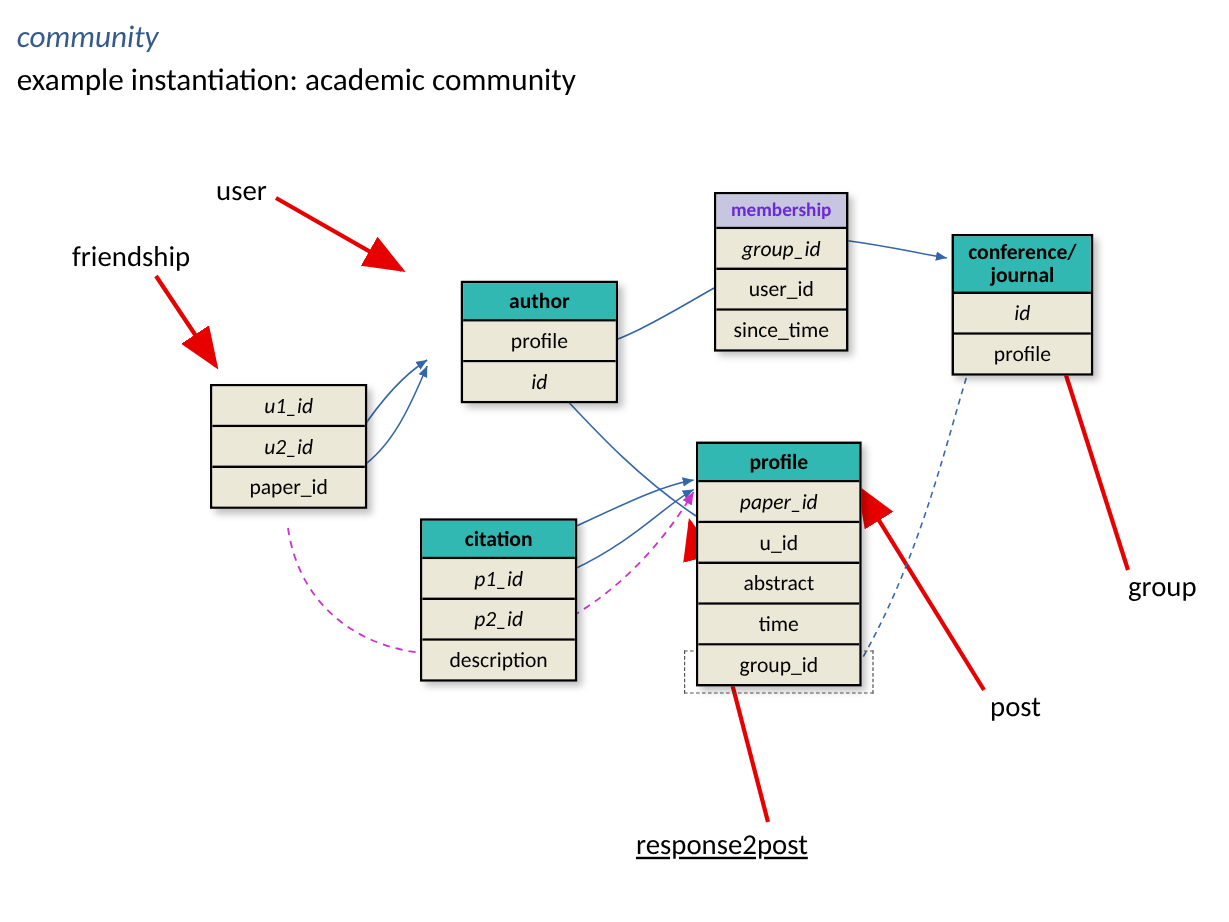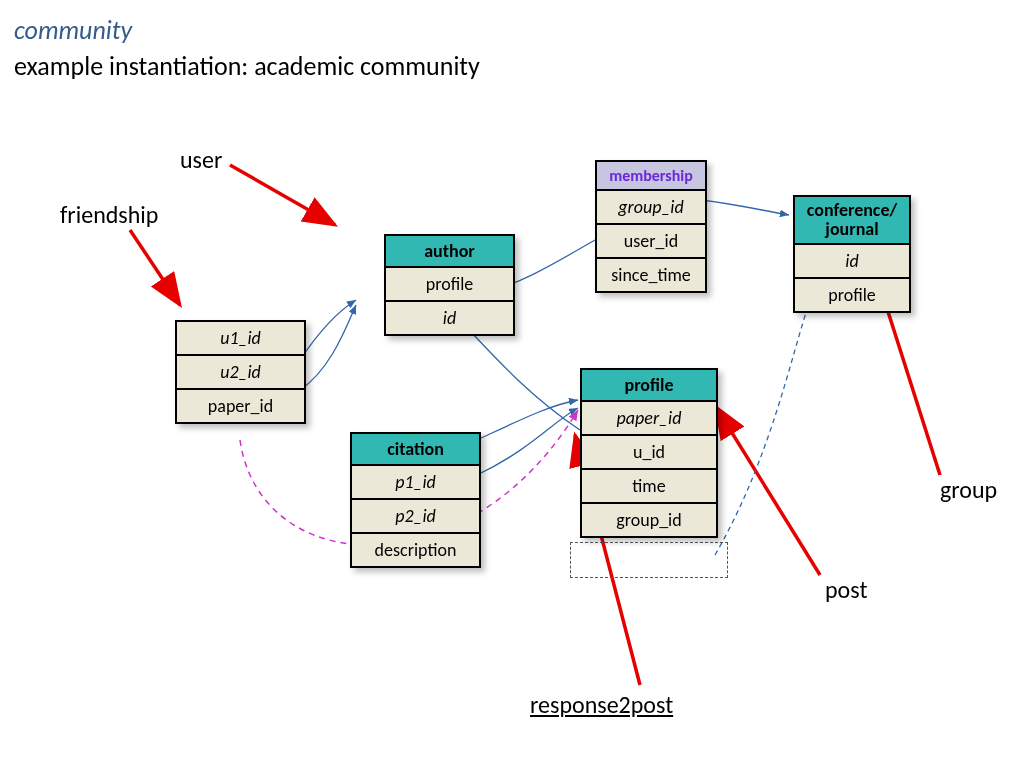--- a/index.html
+++ b/index.html
@@ -151,17 +151,18 @@
   <div class="row italic">p1_id</div>
   <div class="row italic">p2_id</div>
   <div class="row">description</div>
 </div>
 
 <div class="r2p-box" style="left:570px; top:542px; width:156px; height:34px;"></div>
 <div class="table" style="left:580px; top:368px; width:134px;">
   <div class="hdr hdr-teal">profile</div>
   <div class="row italic">paper_id</div>
   <div class="row">u_id</div>
+  <div class="row">abstract</div>
   <div class="row">time</div>
   <div class="row">group_id</div>
 </div>
 
 </div>
 
 </body></html>

